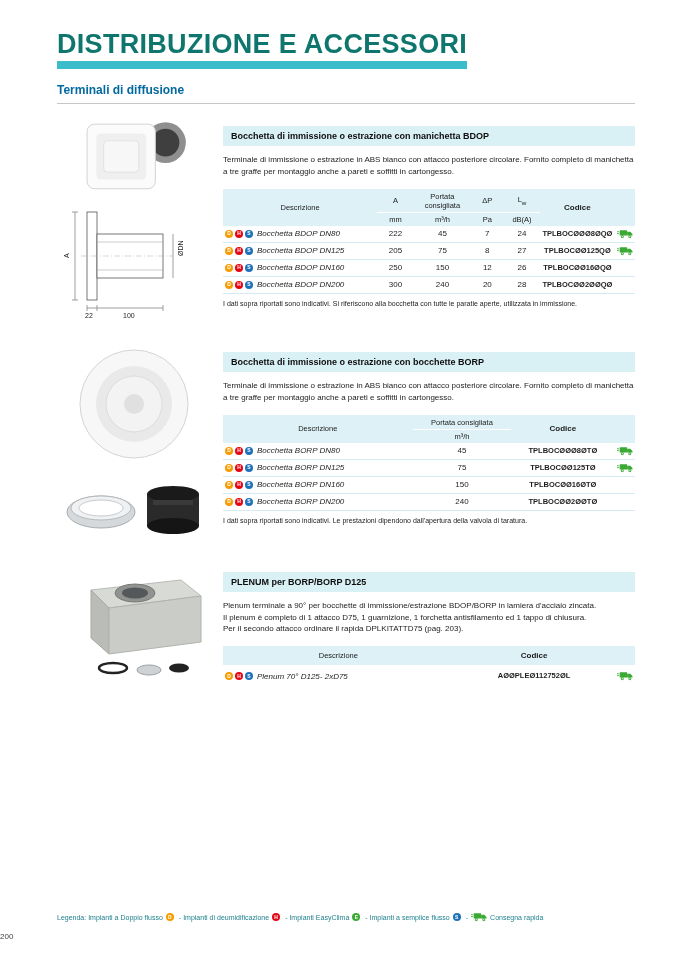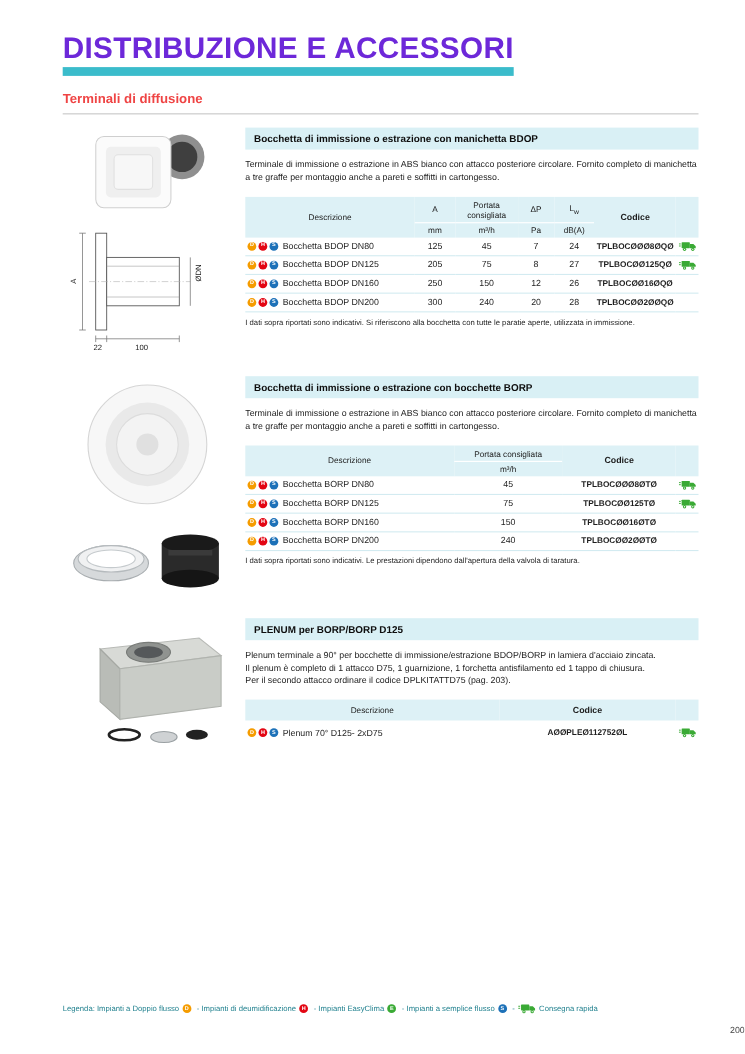--- a/index.html
+++ b/index.html
@@ -1,55 +1,55 @@
 <!DOCTYPE html>
 <html><head>
 <meta charset="utf-8">
 <style>
   html,body{margin:0;padding:0;background:#ffffff;}
   .page{position:relative;width:677px;height:958px;background:#fff;overflow:hidden;
         font-family:"Liberation Sans", sans-serif;color:#222;}
   .content{position:absolute;left:57px;top:30px;width:578px;}
 
   .title-block{display:inline-block;}
-  .title-block h1{margin:0;font-size:27px;font-weight:900;letter-spacing:.3px;color:#6d28d9;line-height:1.05;}
+  .title-block h1{margin:0;font-size:27px;font-weight:900;letter-spacing:.3px;color:#0f766e;line-height:1.05;}
   .title-underline{height:8px;background:#3bbccb;margin-top:3px;}
 
-  .subtitle{margin:14px 0 0;font-size:12px;font-weight:bold;color:#ef4444;}
+  .subtitle{margin:14px 0 0;font-size:12px;font-weight:bold;color:#0369a1;}
   .rule{border:none;border-top:1px solid #c6c6c6;margin:6px 0 0;}
 
   .product{display:flex;gap:8px;margin-top:12px;}
   .media{flex:0 0 158px;width:158px;display:flex;flex-direction:column;align-items:center;gap:8px;}
-  .pbody{flex:1;min-width:0;}
+  .pbody{flex:1;min-width:0;margin-top:10px;}
 
   .sec-head{background:#d9f0f5;font-size:9px;font-weight:bold;padding:5px 8px;color:#0e0e0e;}
   .desc{font-size:8px;line-height:1.4;margin:8px 0 0;color:#222;}
   .desc .inl-bold{font-weight:normal;}
 
   table{width:100%;border-collapse:collapse;margin-top:12px;}
   th{background:#ddf1f6;font-weight:normal;font-size:7.5px;text-align:center;padding:2px;color:#1c1c1c;vertical-align:middle;}
   th.lbl{border-bottom:1px solid #ffffff;padding-top:3px;}
   th.bold{font-weight:bold;font-size:8px;}
   th.big{padding:5px 2px;}
   td{font-size:8px;text-align:center;padding:3px 2px;border-bottom:1px solid #d3ebf1;color:#1e1e1e;}
   td.l{text-align:left;}
   td.code{font-weight:bold;font-size:7.5px;white-space:nowrap;}
   .note{font-size:7px;margin:6px 0 0;color:#222;}
 
   .badge{display:inline-flex;width:8px;height:8px;border-radius:50%;color:#fff;font-size:5px;font-weight:bold;
          align-items:center;justify-content:center;vertical-align:middle;margin-right:2px;line-height:1;}
   .b-d{background:#f59c00}.b-h{background:#e30613}.b-s{background:#1d71b8}.b-e{background:#3aaa35}
-  .rowdesc{vertical-align:middle;margin-left:2px;}
+  .rowdesc{vertical-align:middle;margin-left:2px;font-style:italic;}
 
   .truck{width:16px;height:10px;display:inline-block;vertical-align:middle;}
   .defs{position:absolute;width:0;height:0;overflow:hidden;}
 
   .footer{position:absolute;left:57px;top:912px;width:578px;font-size:7px;color:#20808e;
           display:flex;align-items:center;gap:3px;white-space:nowrap;}
-  .pagenum{position:absolute;top:932px;left:0;width:100%;text-align:right;font-size:8px;color:#444;}
+  .pagenum{position:absolute;top:932px;left:0;width:100%;text-align:left;font-size:8px;color:#444;}
 
   svg text{font-family:"Liberation Sans", sans-serif;fill:#222;}
 </style>
 </head>
 <body>
 
 <svg class="defs" aria-hidden="true">
   <defs>
     <symbol id="truck-sym" viewBox="0 0 30 18">
       <rect x="5" y="2" width="14" height="10" rx="1" fill="#3aaa35"></rect>
@@ -133,21 +133,21 @@
             <tr>
               <th>mm</th>
               <th>m³/h</th>
               <th>Pa</th>
               <th>dB(A)</th>
             </tr>
           </thead>
           <tbody>
             <tr>
               <td class="l"><span class="badge b-d">D</span><span class="badge b-h">H</span><span class="badge b-s">S</span><span class="rowdesc">Bocchetta BDOP DN80</span></td>
-              <td>125</td>
+              <td>222</td>
               <td>45</td>
               <td>7</td>
               <td>24</td>
               <td class="code">TPLBOCØØØ8ØQØ</td>
               <td><svg class="truck">
                     <use href="#truck-sym"></use>
                   </svg></td>
             </tr>
             <tr>
               <td class="l"><span class="badge b-d">D</span><span class="badge b-h">H</span><span class="badge b-s">S</span><span class="rowdesc">Bocchetta BDOP DN125</span></td>
@@ -280,21 +280,21 @@
           <ellipse cx="52" cy="106" rx="14" ry="5" fill="none" stroke="#222" stroke-width="2.4"></ellipse>
           <ellipse cx="88" cy="108" rx="12" ry="5" fill="#cfd2d4" stroke="#9aa0a3"></ellipse>
           <ellipse cx="118" cy="106" rx="10" ry="4.5" fill="#222"></ellipse>
         </svg>
       </div>
       <div class="pbody">
         <div class="sec-head">PLENUM per BORP/BORP D125</div>
         <p class="desc">
           <span>Plenum terminale a 90° per bocchette di immissione/estrazione BDOP/BORP in lamiera d'acciaio zincata.</span><br>
           <span>Il plenum è completo di 1 attacco D75, 1 guarnizione, 1 forchetta antisfilamento ed 1 tappo di chiusura.</span><br>
-          <span>Per il secondo attacco ordinare il codice </span><span class="inl-bold">DPLKITATTD75</span><span> (pag. 203).</span>
+          <span>Per il secondo attacco ordinare il rapida </span><span class="inl-bold">DPLKITATTD75</span><span> (pag. 203).</span>
         </p>
 
         <table>
           <colgroup>
               <col style="width:56%">
               <col style="width:39%">
               <col style="width:5%">
             </colgroup>
           <thead>
             <tr>

